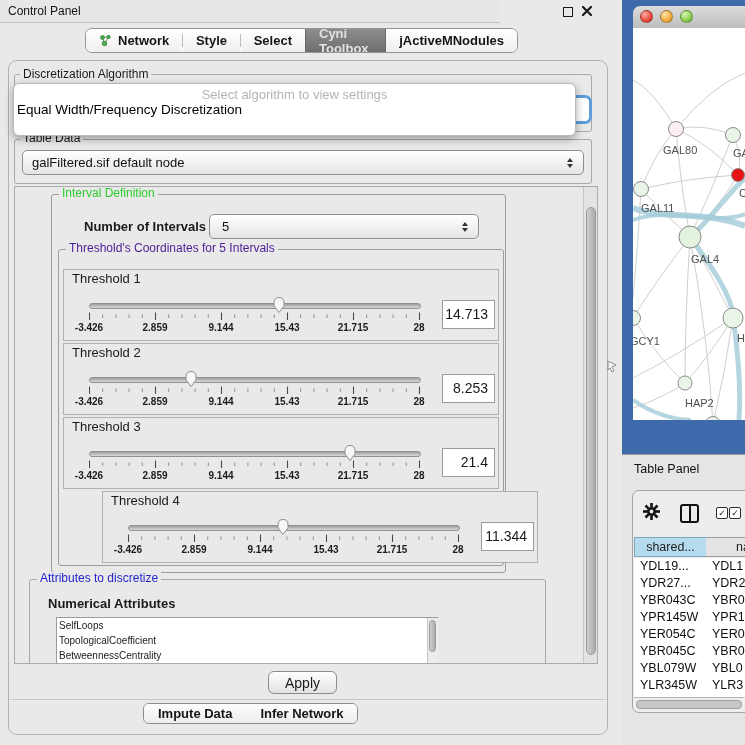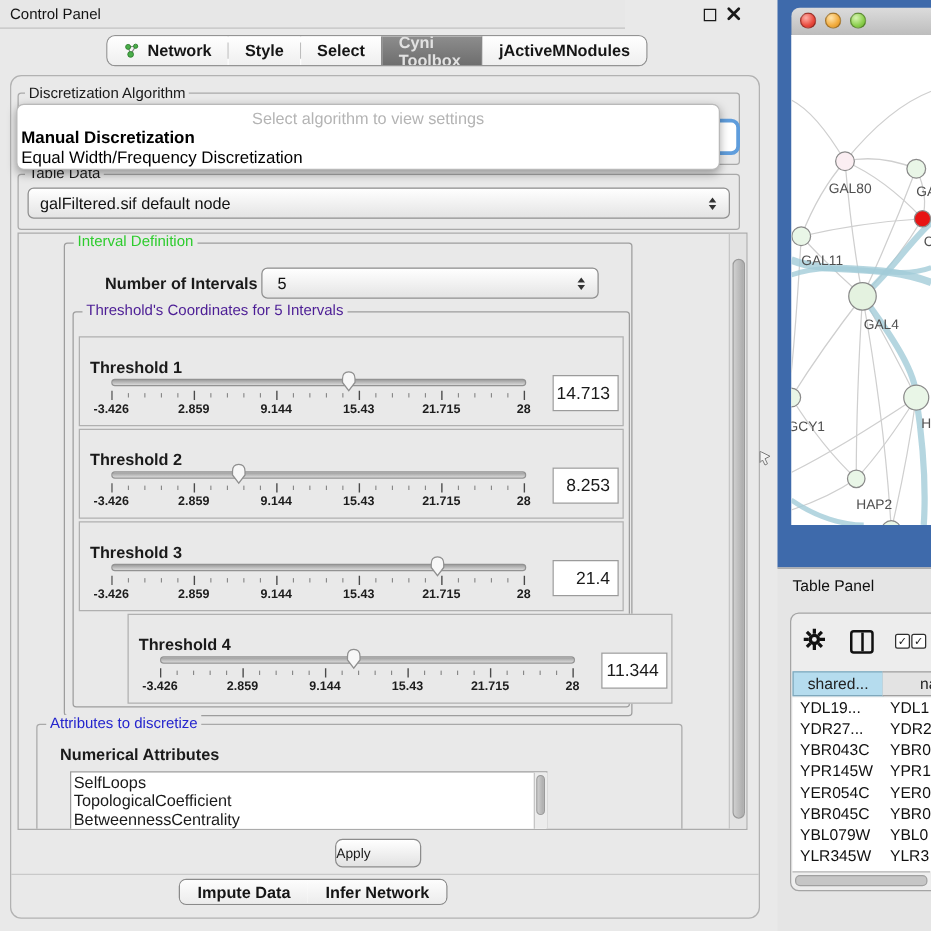--- a/index.html
+++ b/index.html
@@ -33,34 +33,34 @@
             box-shadow:0 3px 8px rgba(0,0,0,.35);z-index:30;box-sizing:border-box;padding-top:3px}
   .dropdown .hint{text-align:center;font-size:13px;color:#b4b4b4;height:15px;line-height:15px}
   .dropdown .opt{font-size:13.5px;height:16px;line-height:16px;padding-left:3px;color:#000;white-space:nowrap}
   .focus-ring{left:320px;top:95px;width:266px;height:23px;border:3px solid #5f9ddc;border-radius:7px;background:#fff;z-index:20}
   
   .scrollpane{left:14px;top:186px;width:584px;height:478px;border:1px solid #ababab;background:#e9e9e9;overflow:hidden;box-sizing:border-box}
   .vtrack{position:absolute;background:#e3e3e3;border-left:1px solid #c6c6c6}
   .vthumb{position:absolute;background:linear-gradient(90deg,#cfcfcf,#ababab);border:1px solid #9a9a9a;border-radius:5px;box-sizing:border-box}
   
   .tbox{position:absolute;left:48px;width:436px;height:72px;border:1px solid #b0b0b0;background:#e9e9e9;box-sizing:border-box}
-  .tbox .tlabel{position:absolute;left:8px;top:16px;font-size:13px;font-weight:bold}
+  .tbox .tlabel{position:absolute;left:8px;top:1px;font-size:13px;font-weight:normal}
   .track{position:absolute;left:25px;top:33px;width:330px;height:4px;border-radius:3px;
          background:linear-gradient(#9e9e9e,#d9d9d9);border:1px solid #929292}
   .vbox{position:absolute;left:378px;top:30px;width:45px;height:27px;background:#fff;border:1px solid #9b9b9b;
         font-size:14px;line-height:27px;text-align:right;padding-right:6px}
   .ticklabel{position:absolute;top:52px;font-size:10px;font-weight:bold;color:#1c1c1c;transform:translateX(-50%);white-space:nowrap}
   .thumb{position:absolute;top:26px}
   
   .attrheader{position:absolute;font-size:13px;font-weight:bold}
   .listbox{position:absolute;background:#fff;border:1px solid #9b9b9b;box-sizing:border-box}
-  .listbox .li{font-size:13px;height:15px;line-height:15px;padding-left:2px;white-space:nowrap}
+  .listbox .li{font-size:10px;height:15px;line-height:15px;padding-left:2px;white-space:nowrap}
   
   .applybtn{left:268px;top:671px;width:69px;height:23px;background:linear-gradient(#ffffff,#e2e2e2);
-            border:1px solid #8c8c8c;border-radius:6px;font-size:11px;line-height:22px;box-sizing:border-box}
+            border:1px solid #8c8c8c;border-radius:6px;font-size:14px;text-align:center;line-height:22px;box-sizing:border-box}
   .hline{position:absolute;background:#c9c9c9}
   .bottabs{left:143px;top:703px;height:21px;display:flex;border:1px solid #8a8a8a;border-radius:6px;overflow:hidden;background:#fff;box-sizing:border-box}
   .bottabs .tab{display:flex;align-items:center;padding:0 14px;font-size:13px;font-weight:600;color:#151515;background:linear-gradient(#fdfdfd,#ececec)}
   .bottabs .tab.sel{background:linear-gradient(#8d8d8d,#6e6e6e);color:#dedede}
   
   .blueframe{left:622px;top:0;width:123px;height:454px}
   .netbar{left:633px;top:6px;width:112px;height:22px;background:linear-gradient(#dcdcdc,#bdbdbd);
           border-bottom:1px solid #989898;border-radius:7px 0 0 0}
   .light{position:absolute;top:10px;width:13px;height:13px;border-radius:50%;border:1px solid rgba(0,0,0,.3);box-sizing:border-box}
   .light.red{left:640px;background:radial-gradient(circle at 35% 30%,#ffb0a8,#e9493d 60%,#bf2d24)}
@@ -133,21 +133,20 @@
 <div class="combo" style="left:22px;top:150px;width:562px;height:25px">
   <span class="cval">galFiltered.sif default node</span>
   <span class="spin">
       <i class="up"></i>
       <i class="dn"></i>
     </span>
 </div>
 
 <div class="abs dropdown" id="dropdown">
   <div class="hint">Select algorithm to view settings</div>
-<div class="opt" style="font-weight: bold;">Manual Discretization</div>
     <div class="opt">Equal Width/Frequency Discretization</div>
   </div>
 
 <div class="abs scrollpane" id="scrollpane">
 
   <div class="groupbox" style="left:36px;top:7px;width:455px;height:379px;border-color:#9d9d9d"></div>
   <span class="grouptitle" style="left:44px;top:0;color:#2ecc2e">Interval Definition</span>
 
   <span class="abs" style="left:69px;top:32px;font-size:13px;font-weight:bold">Number of Intervals</span>
   <div class="combo" style="left:194px;top:27px;width:270px;height:25px">

